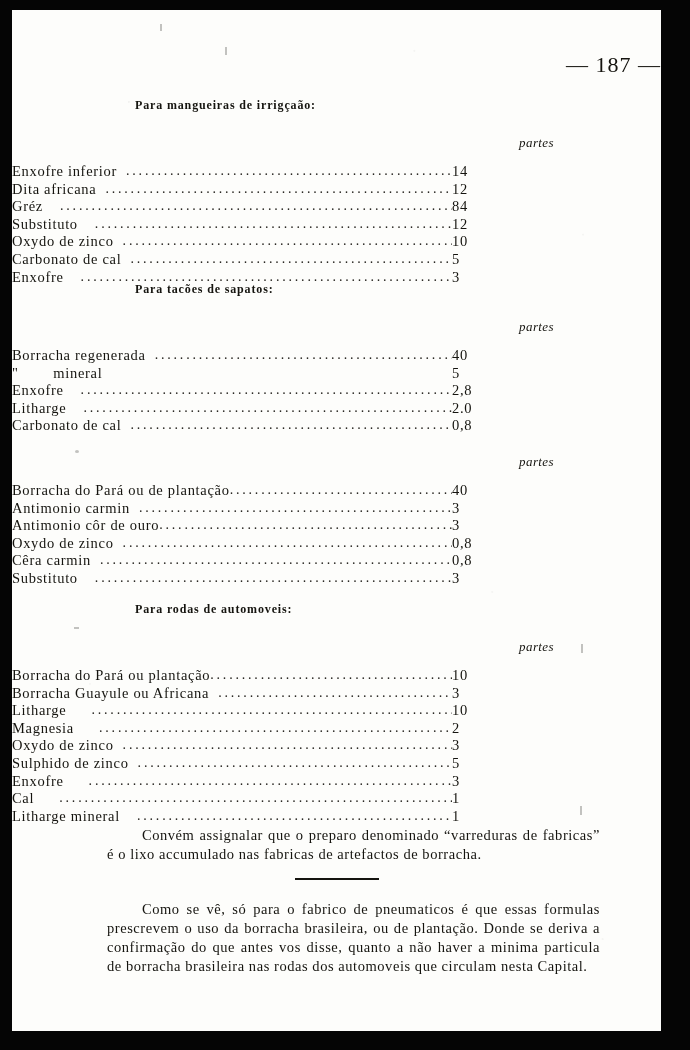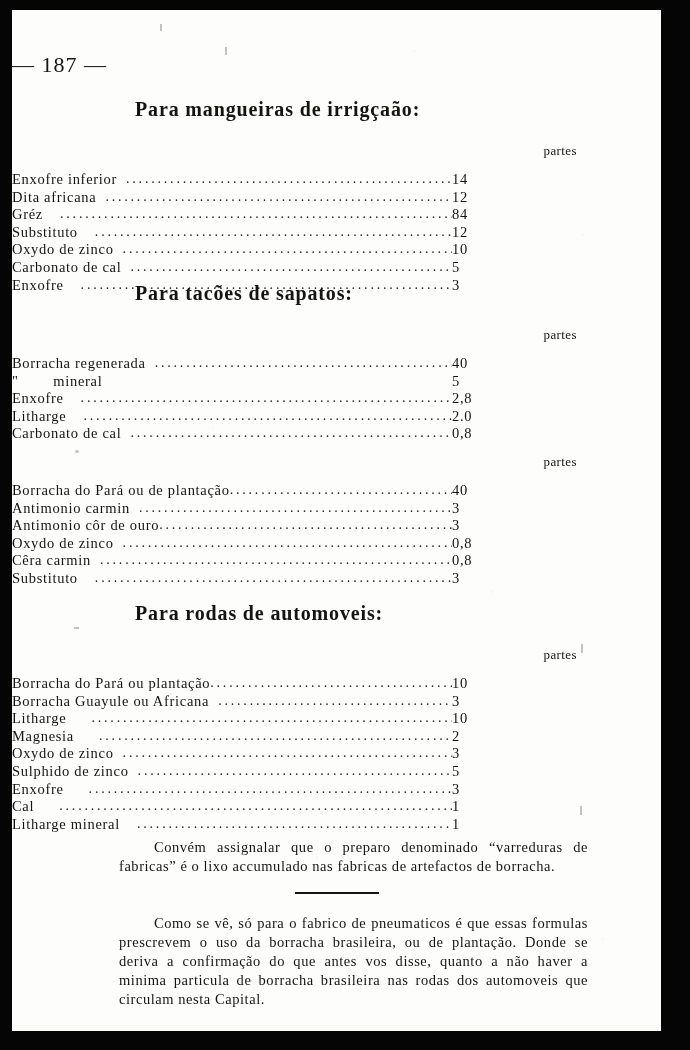--- a/index.html
+++ b/index.html
@@ -58,38 +58,39 @@
     width: 649px;
     height: 1021px;
     color: #15140f;
   }
 
   .folio {
     position: absolute;
     top: 42px;
     left: 0;
     width: 649px;
-    text-align: left;
+    text-align: right;
     font-size: 22px;
     letter-spacing: 1px;
     font-family: "Liberation Serif", "DejaVu Serif", serif;
   }
 
   .section-heading {
-    font-size: 20px;
+    font-size: 12px;
     letter-spacing: 0.85px;
     margin: 0;
     padding-left: 123px;
     white-space: nowrap;
   }
 
   .partes-label {
     font-size: 13px;
+    font-style: italic;
     text-align: right;
-    padding-right: 84px;
+    padding-right: 107px;
     letter-spacing: 0.4px;
   }
 
   table.recipe {
     border-collapse: collapse;
     width: 100%;
     table-layout: fixed;
   }
   table.recipe td {
     padding: 0;
@@ -143,21 +144,21 @@
 
   .ditto {
     display: inline-block;
     width: 100%;
   }
 
   p.body-text {
     font-size: 14.5px;
     line-height: 19px;
     letter-spacing: 0.55px;
-    margin: 16px;
+    margin: 4px;
     padding: 0 57px 0 91px;
     text-align: justify;
     text-indent: 35px;
   }
 
   .rule-divider {
     width: 84px;
     height: 2px;
     background: #15140f;
     margin: 14px auto 0 auto;

